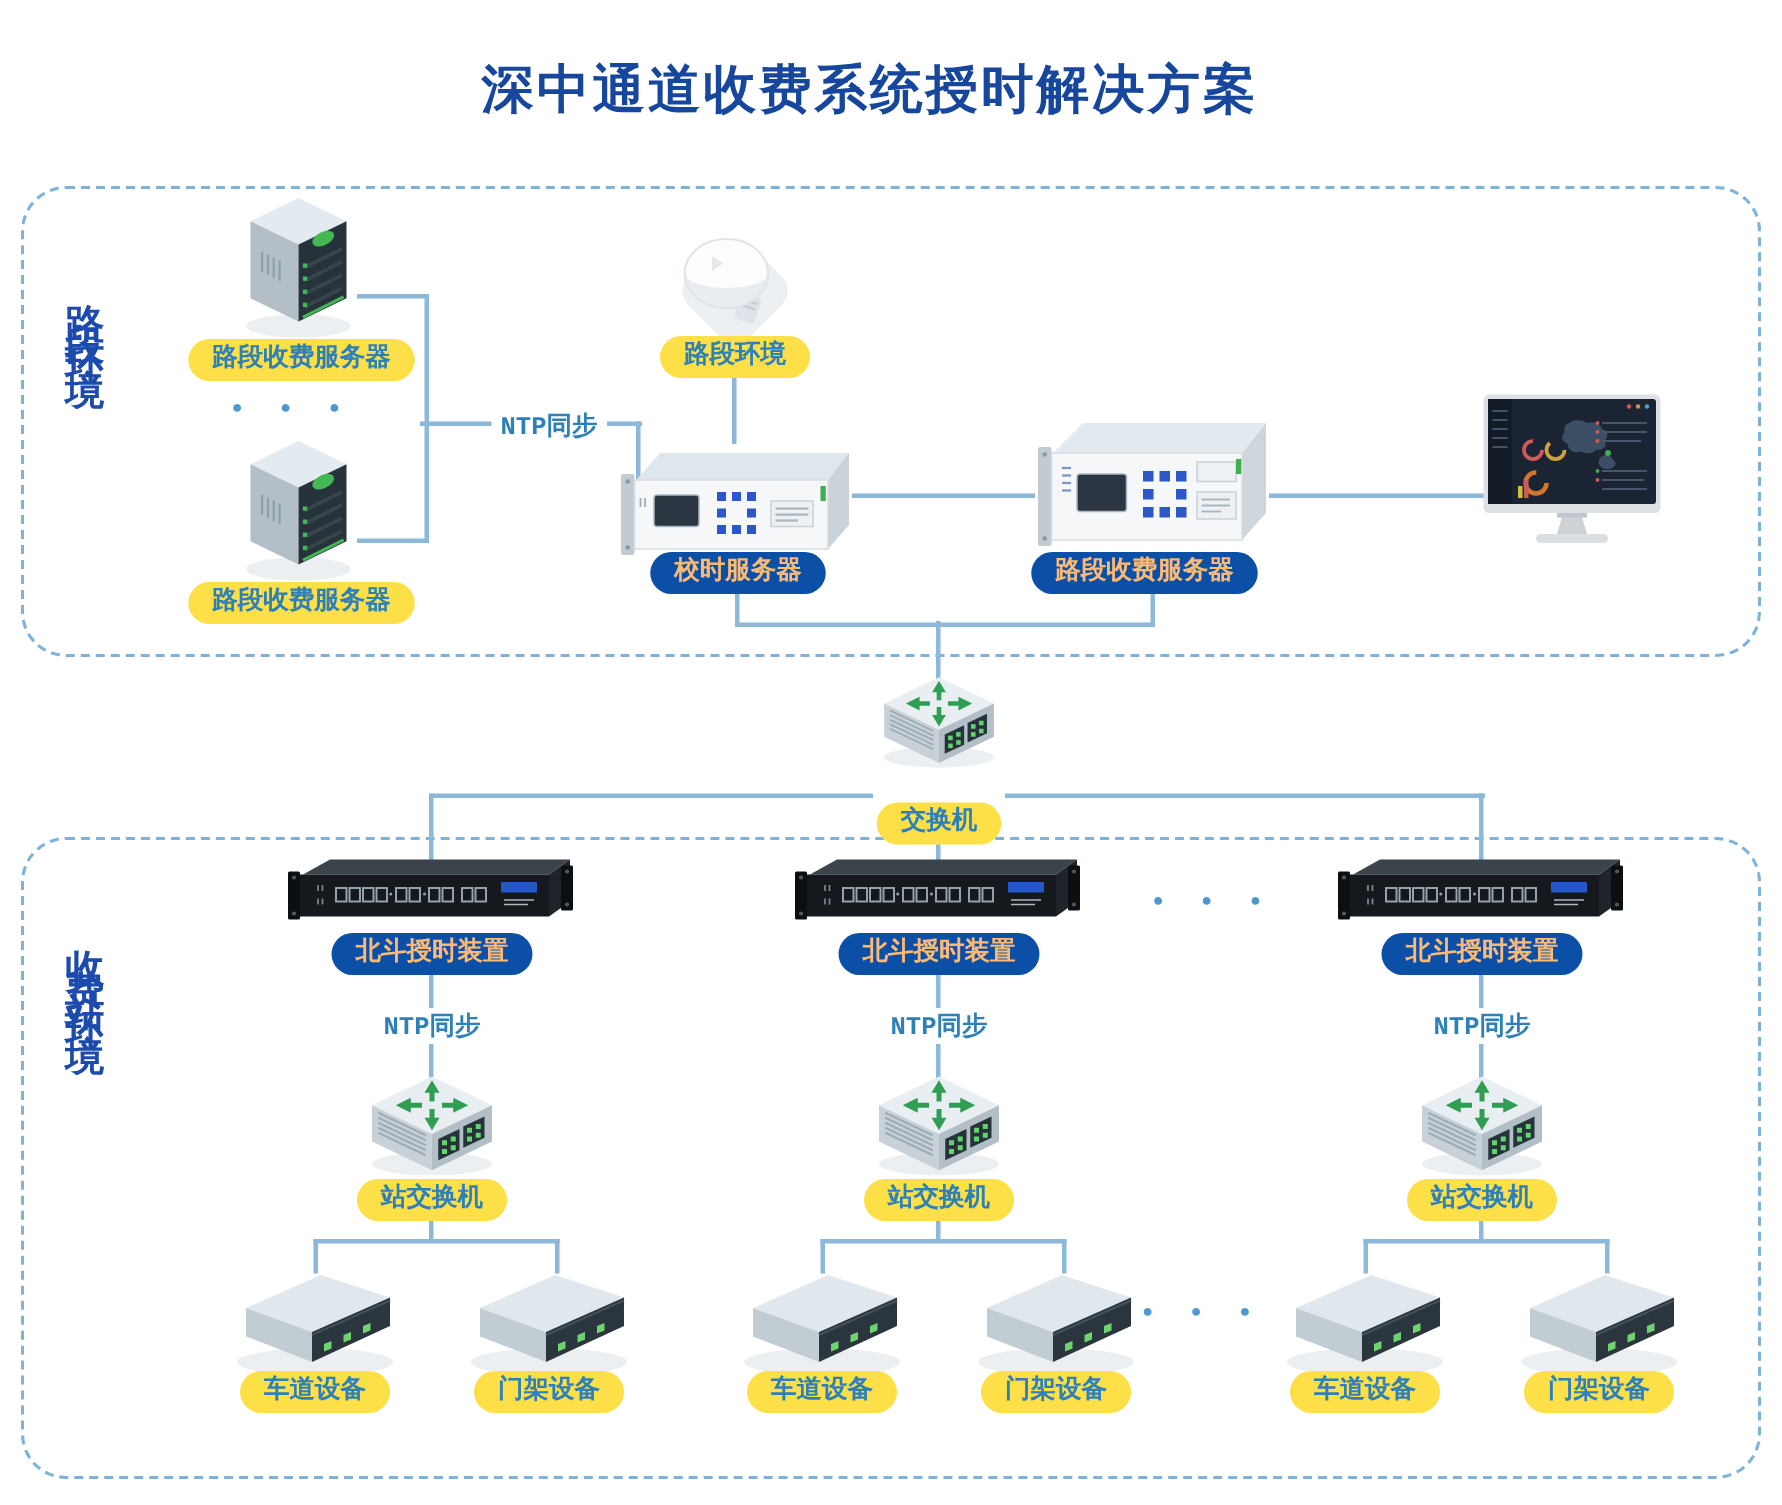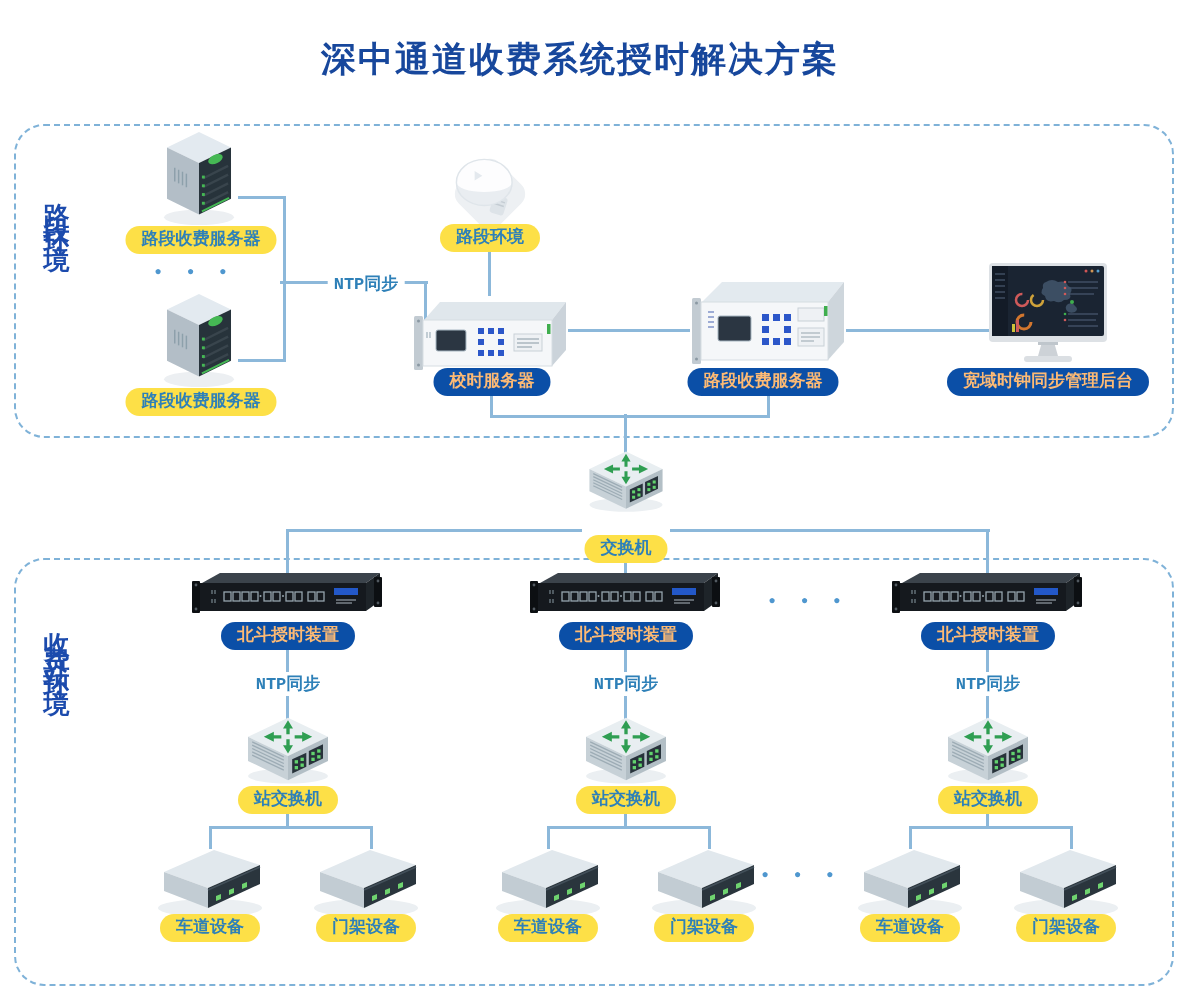--- a/index.html
+++ b/index.html
@@ -337,21 +337,20 @@
         <use href="#sym-rack3u"></use>
       </svg>
     </div>
   <div class="pill pill-dark" style="left:763px;top:368px">路段收费服务器</div>
 
   <div class="icon" style="left:988px;top:262px">
       <svg width="120" height="104">
         <use href="#sym-monitor"></use>
       </svg>
     </div>
-  <div class="pill pill-dark" style="left:1048px;top:368px">宽域时钟同步管理后台</div>
 
   <div class="icon" style="left:584px;top:450px">
       <svg width="84" height="64">
         <use href="#sym-switch"></use>
       </svg>
     </div>
   <div class="pill pill-light" style="left:626px;top:535px">交换机</div>
 
   <div class="icon" style="left:190px;top:570px">
       <svg width="196" height="52">

